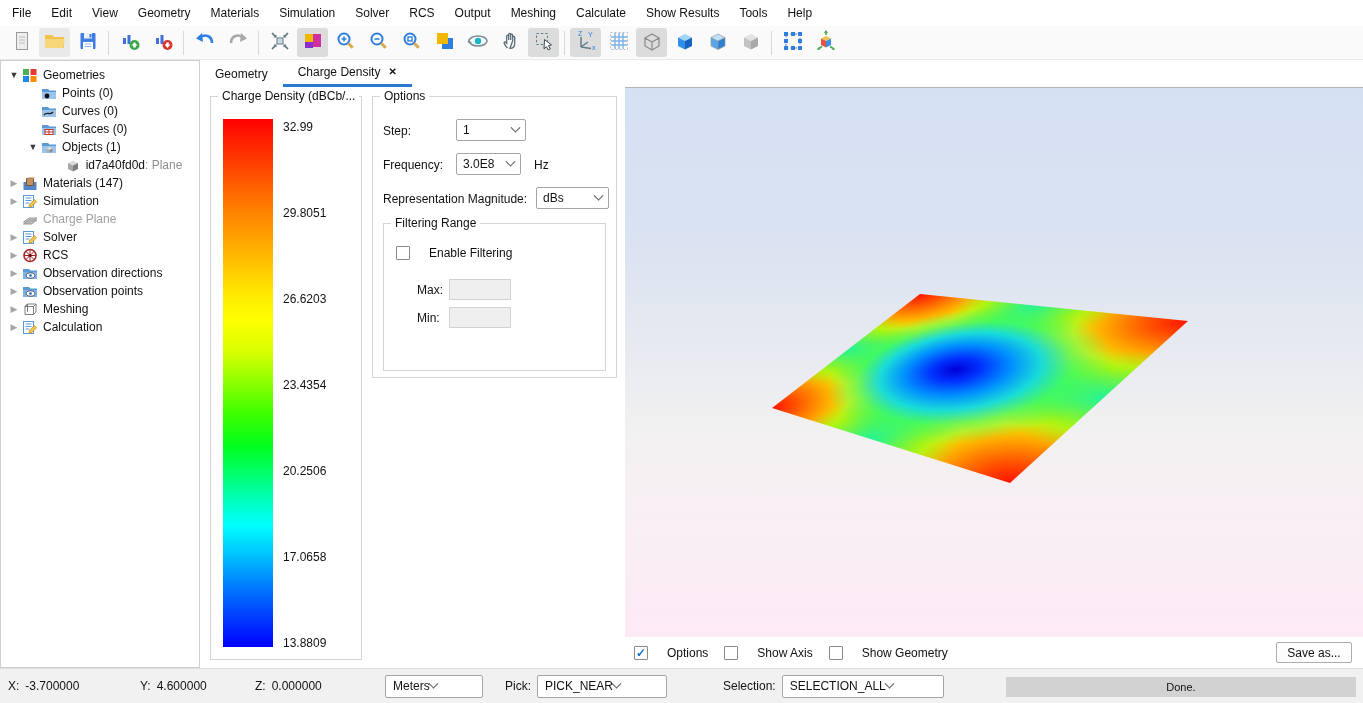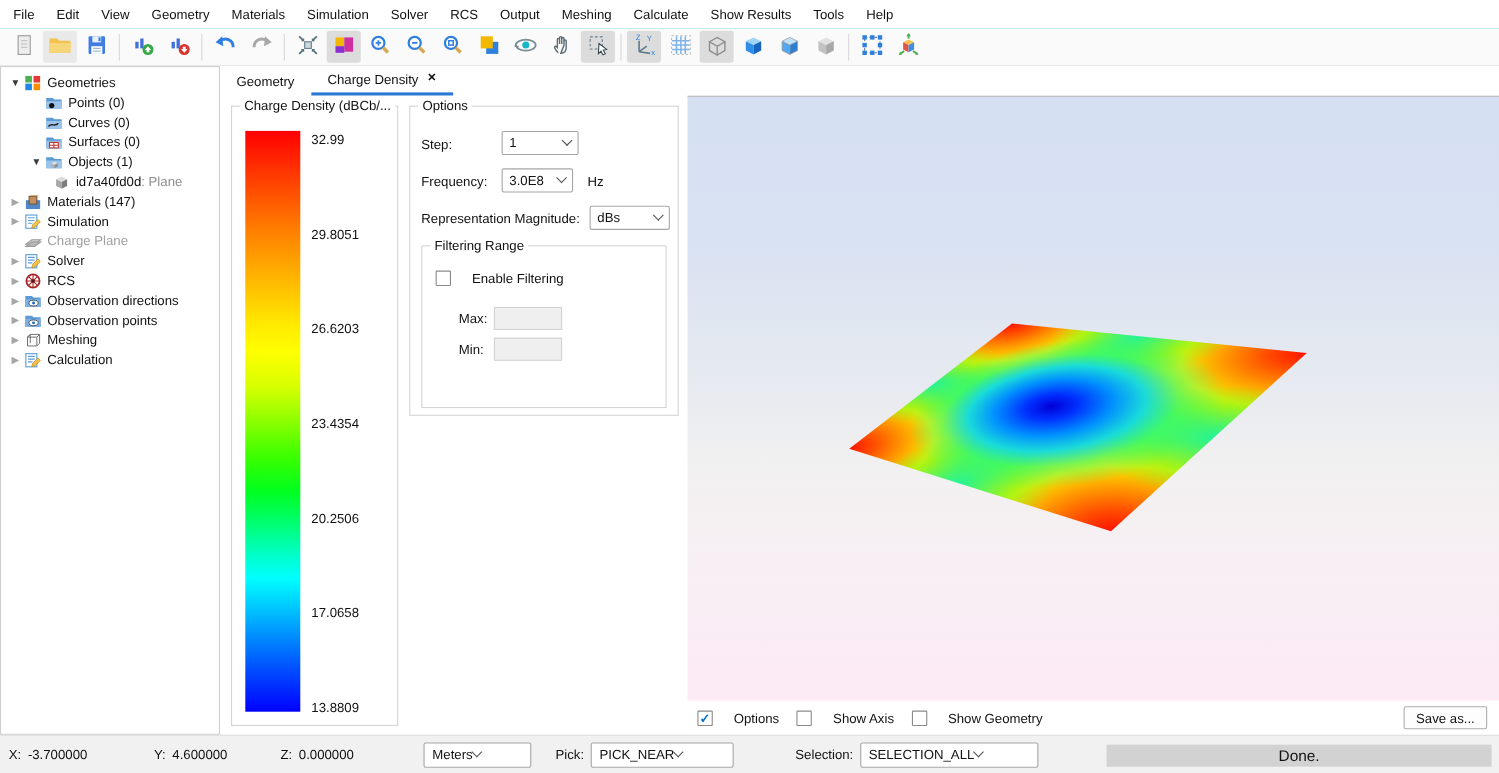--- a/index.html
+++ b/index.html
@@ -1,18 +1,18 @@
 <!DOCTYPE html>
 <html><head>
 <meta charset="utf-8">
 <style>
   * { margin:0; padding:0; box-sizing:border-box; }
   html,body { width:1363px; height:703px; overflow:hidden; background:#fff;
     font-family:"Liberation Sans", sans-serif; font-size:12px; color:#111; }
-  .window { position:relative; width:1363px; height:703px; background:#14b8a6; }
+  .window { position:relative; width:1363px; height:703px; background:#a16207; }
 
   
   .menubar { position:absolute; left:0; top:0; right:0; height:26px; background:#fff;
     display:flex; align-items:center; padding-left:2px; }
   .menu-item { padding:0 10px; height:26px; line-height:26px; cursor:default; }
 
   
   .toolbar { position:absolute; left:0; top:26px; right:0; height:34px; background:#fafafa;
     border-bottom:1px solid #e9e9e9; display:flex; align-items:center; padding-left:5px; }
   .tbtn { width:31px; height:29px; border-radius:3px; display:flex; align-items:center;
@@ -22,21 +22,21 @@
   .tsep { width:1px; height:24px; background:#d8d8d8; margin:0 4px; }
 
   
   .tree-panel { position:absolute; left:0; top:60px; width:200px; height:608px;
     background:#fff; border:1px solid #cfcfcf; overflow:hidden; padding-top:5px; }
   .tree-row { display:flex; align-items:center; height:18px; white-space:nowrap; cursor:default; }
   .tree-row .exp { width:16px; text-align:center; font-size:9px; color:#3b3b3b; flex:0 0 16px; }
   .tree-row .exp.closed { color:#a6a6a6; }
   .tree-row .exp.none { visibility:hidden; }
   .tree-row .ticon { width:17px; height:15px; margin-right:4px; flex:0 0 17px; }
-  .d0 { padding-left:5px; } .d1 { padding-left:24px; } .d2 { padding-left:31px; }
+  .d0 { padding-left:5px; } .d1 { padding-left:24px; } .d2 { padding-left:31px;justify-content:center; }
   .tree-row.disabled .tlabel { color:#a0a0a0; }
   .tsuffix { color:#8e8e8e; }
 
   
   .content { position:absolute; left:200px; top:60px; width:1163px; height:608px; background:#fff; }
   .tabbar { position:absolute; left:0; top:0; right:0; height:27px; background:#fff; display:flex; }
   .tab { display:flex; align-items:center; gap:8px; padding:0 15px; height:27px; cursor:default; }
   .tab.active { border-bottom:3px solid #2a7ad4; }
   .tab-close { font-size:10px; font-weight:bold; line-height:10px; }
 
@@ -96,21 +96,21 @@
     justify-content:center; cursor:default; }
 
   
   .statusbar { position:absolute; left:0; top:668px; width:1363px; height:35px; background:#f1f1f1;
     border-top:1px solid #e0e0e0; }
   .sb-group { position:absolute; top:0; height:100%; display:flex; align-items:center; gap:6px; }
   .sb-combo { position:relative; height:23px; background:#fff; border:1px solid #a6a6a6;
     border-radius:2px; display:flex; align-items:center; justify-content:flex-start;
     padding:0 7px; }
   .progress { position:absolute; left:1006px; top:8px; width:350px; height:20px; background:#d2d2d2;
-    display:flex; align-items:center; justify-content:center; font-size:14px;text-align:right; }
+    display:flex; align-items:center; justify-content:center; font-size:11px;text-align:right; }
 </style>
 </head>
 <body>
 
 <div class="window">
 
   <div class="menubar">
     <span class="menu-item">File</span>
     <span class="menu-item">Edit</span>
     <span class="menu-item">View</span>

